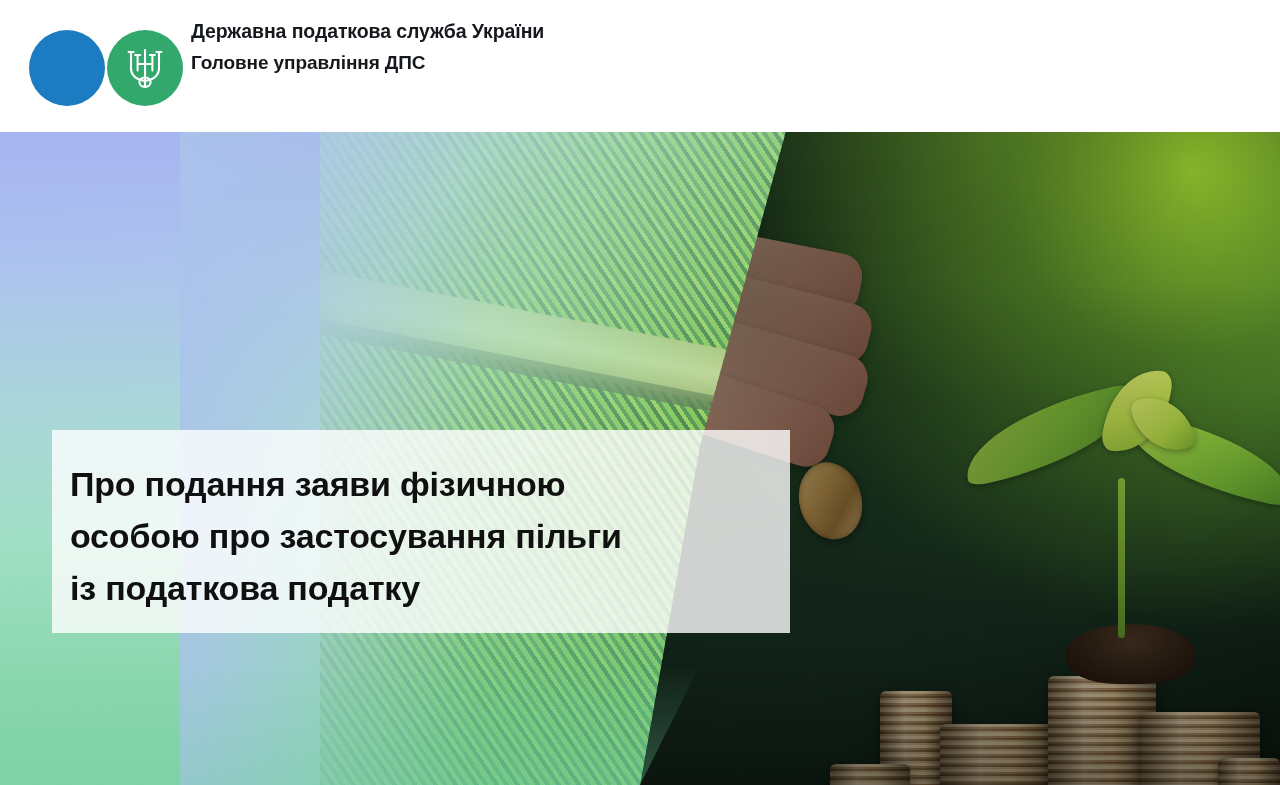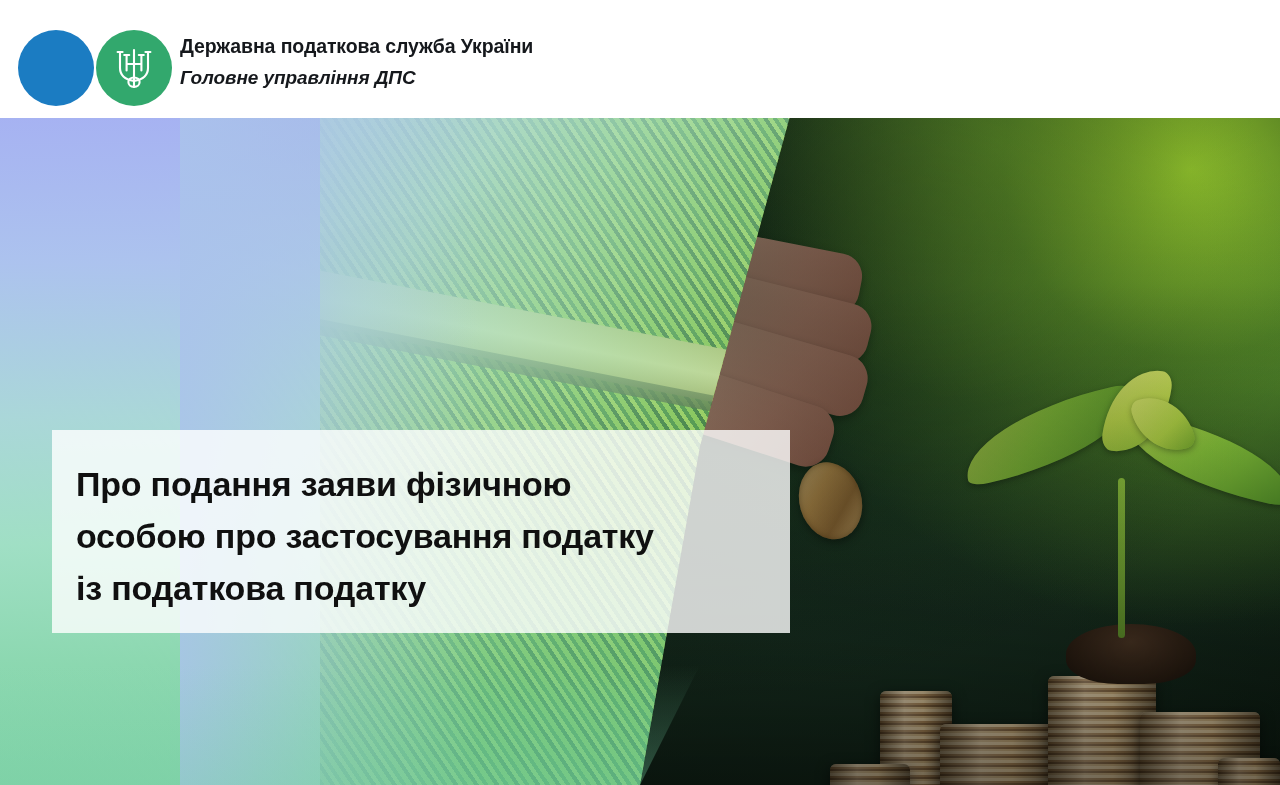--- a/index.html
+++ b/index.html
@@ -13,25 +13,26 @@
   }
 
   .page{
     position:relative;
     width:1280px; height:785px;
     overflow:hidden;
   }
 
   
   .header{
-    position:absolute; left:0; top:2px;
+    position:absolute; left:0; top:16px;
     width:1280px; height:116px;
     background:#ffffff;
-    display:flex; align-items:center;
+    display:flex; align-items:flex-start;
     z-index:40;
+    padding-left:11px;
   }
 
   .logo{
     position:relative;
     width:160px; height:88px;
     margin-left:10px;
     flex:0 0 auto;
   }
   .logo-circle-blue{
     position:absolute; left:8px; top:14px;
@@ -58,21 +59,20 @@
   .org-line1{
     font-size:19.5px;
     font-weight:bold;
     color:#15181c;
     letter-spacing:-0.1px;
     line-height:26px;
     white-space:nowrap;
   }
   .org-sub{
     margin-top:6px;
-    font-style:italic;
   }
   .org-line2, .org-line3{
     font-size:19px;
     font-weight:bold;
     color:#15181c;
     letter-spacing:-0.1px;
     line-height:25px;
     white-space:nowrap;
   }
 
@@ -303,21 +303,21 @@
   .title-panel{
     position:absolute;
     left:52px; top:430px;
     width:738px; height:203px;
     background:rgba(255,255,255,0.80);
     z-index:30;
     display:flex;
     align-items:center;
   }
   .title-text{
-    padding:0 26px 0 24px;
+    padding:0 26px 0 18px;
     font-size:34px;
     font-weight:bold;
     line-height:52px;
     color:#101010;
     letter-spacing:-0.2px;
     margin-top:8px;
   }
   .title-text .tl{ display:block; white-space:nowrap; }
 </style>
 </head>
@@ -398,18 +398,18 @@
     <div class="wash2"></div>
     <div class="wash-left"></div>
     <div class="wash-left-fade"></div>
     <div class="hero-bottom-fade"></div>
 
   </div>
 
   <div class="title-panel">
     <div class="title-text">
       <span class="tl">Про подання заяви фізичною</span>
-      <span class="tl">особою про застосування податку</span>
+      <span class="tl">особою про застосування пільги</span>
       <span class="tl">із податкова податку</span>
     </div>
   </div>
 
 </div>
 
 </body></html>

